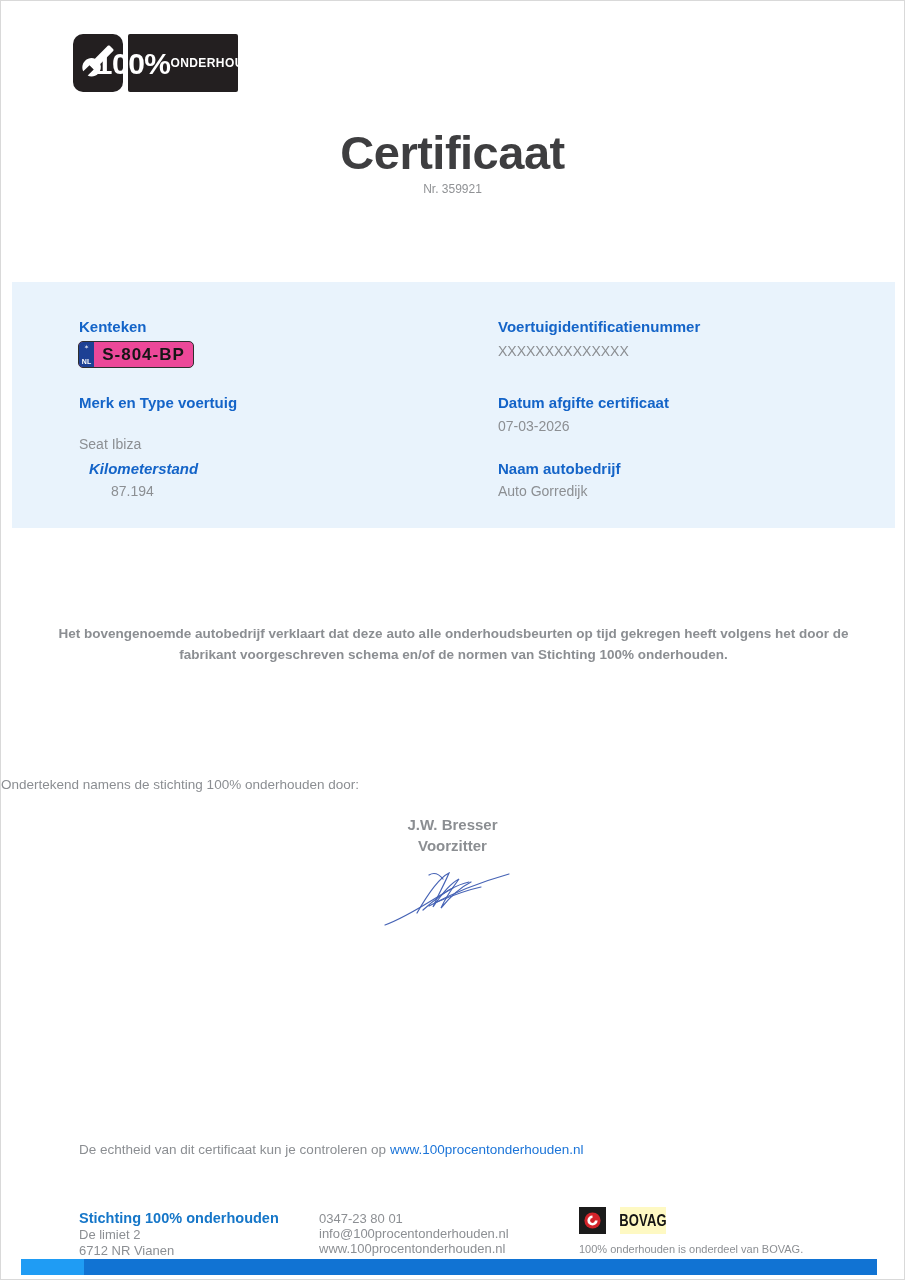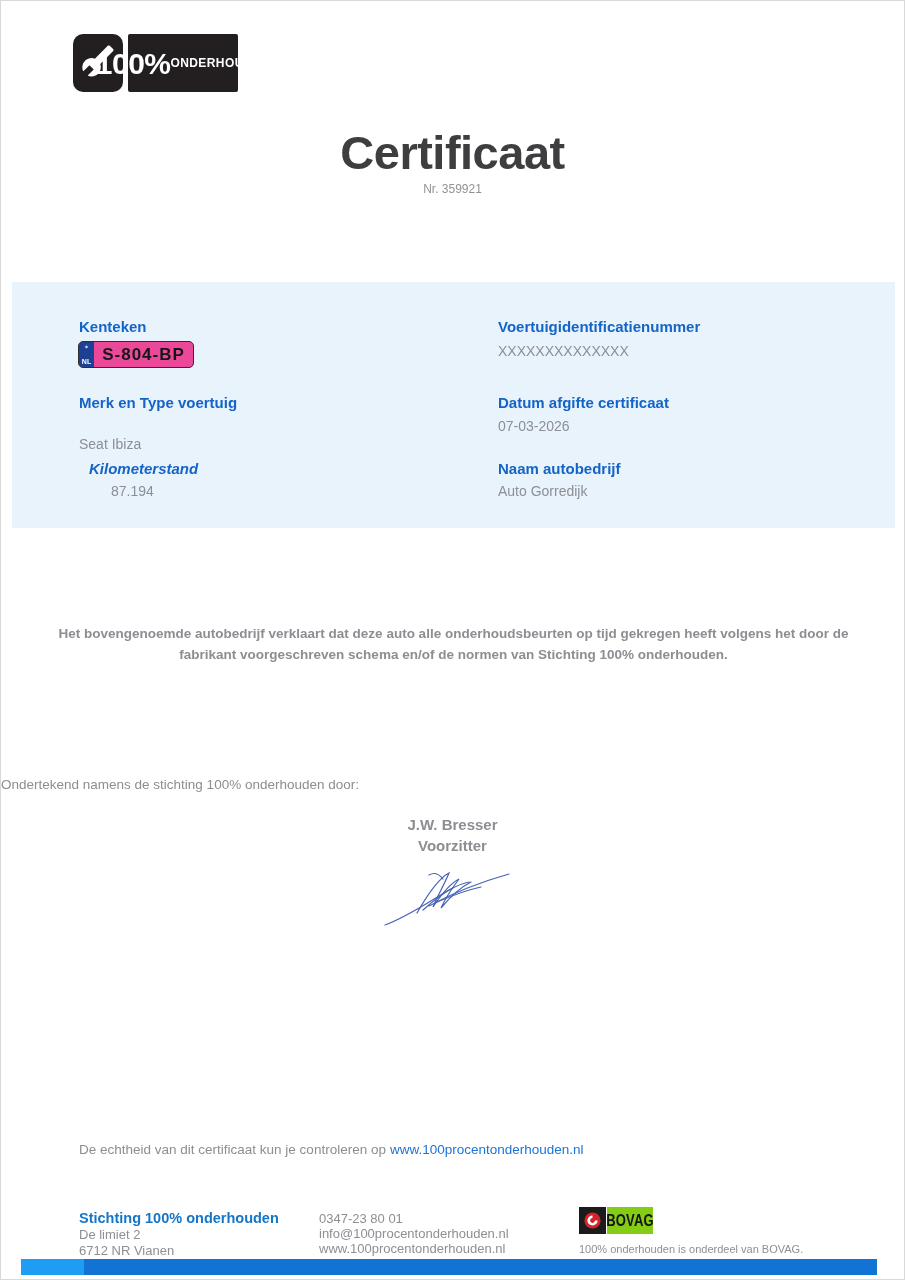--- a/index.html
+++ b/index.html
@@ -55,21 +55,21 @@
   
   .verify{position:absolute;left:78px;top:1141px;font-size:13.5px;color:#8b8e92;}
   .verify a{color:#1b74d8;text-decoration:none;margin-left:4px;}
   
   .footer-org{position:absolute;left:78px;top:1209px;font-size:13px;color:#8c8f93;line-height:15.5px;}
   .footer-org .org-name{font-size:14.5px;font-weight:700;color:#1576c8;line-height:17px;}
   .footer-contact{position:absolute;left:318px;top:1210px;font-size:13px;color:#8c8f93;line-height:15px;}
   .footer-bovag{position:absolute;left:578px;top:1206px;}
   .bovag-logo{display:flex;height:27px;}
   .bovag-emblem{width:27px;height:27px;background:#1b1b1b;display:flex;align-items:center;justify-content:center;}
-  .bovag-wordbox{width:46px;height:27px;background:#84cc16;display:flex;align-items:center;justify-content:center;margin-left:1px;}
+  .bovag-wordbox{width:46px;height:27px;background:#fef9c3;display:flex;align-items:center;justify-content:center;margin-left:14px;}
   .bovag-word{font-size:13px;font-weight:800;color:#141414;transform:scaleY(1.25);letter-spacing:0.2px;}
   .bovag-note{margin-top:9px;font-size:11px;color:#8c8f93;}
   
   .bar-left{position:absolute;left:20px;top:1258px;width:63px;height:16px;background:#1f9cf4;}
   .bar-right{position:absolute;left:83px;top:1258px;width:793px;height:16px;background:#1173d3;}
 </style>
 </head>
 <body>
 
 <div class="page">

